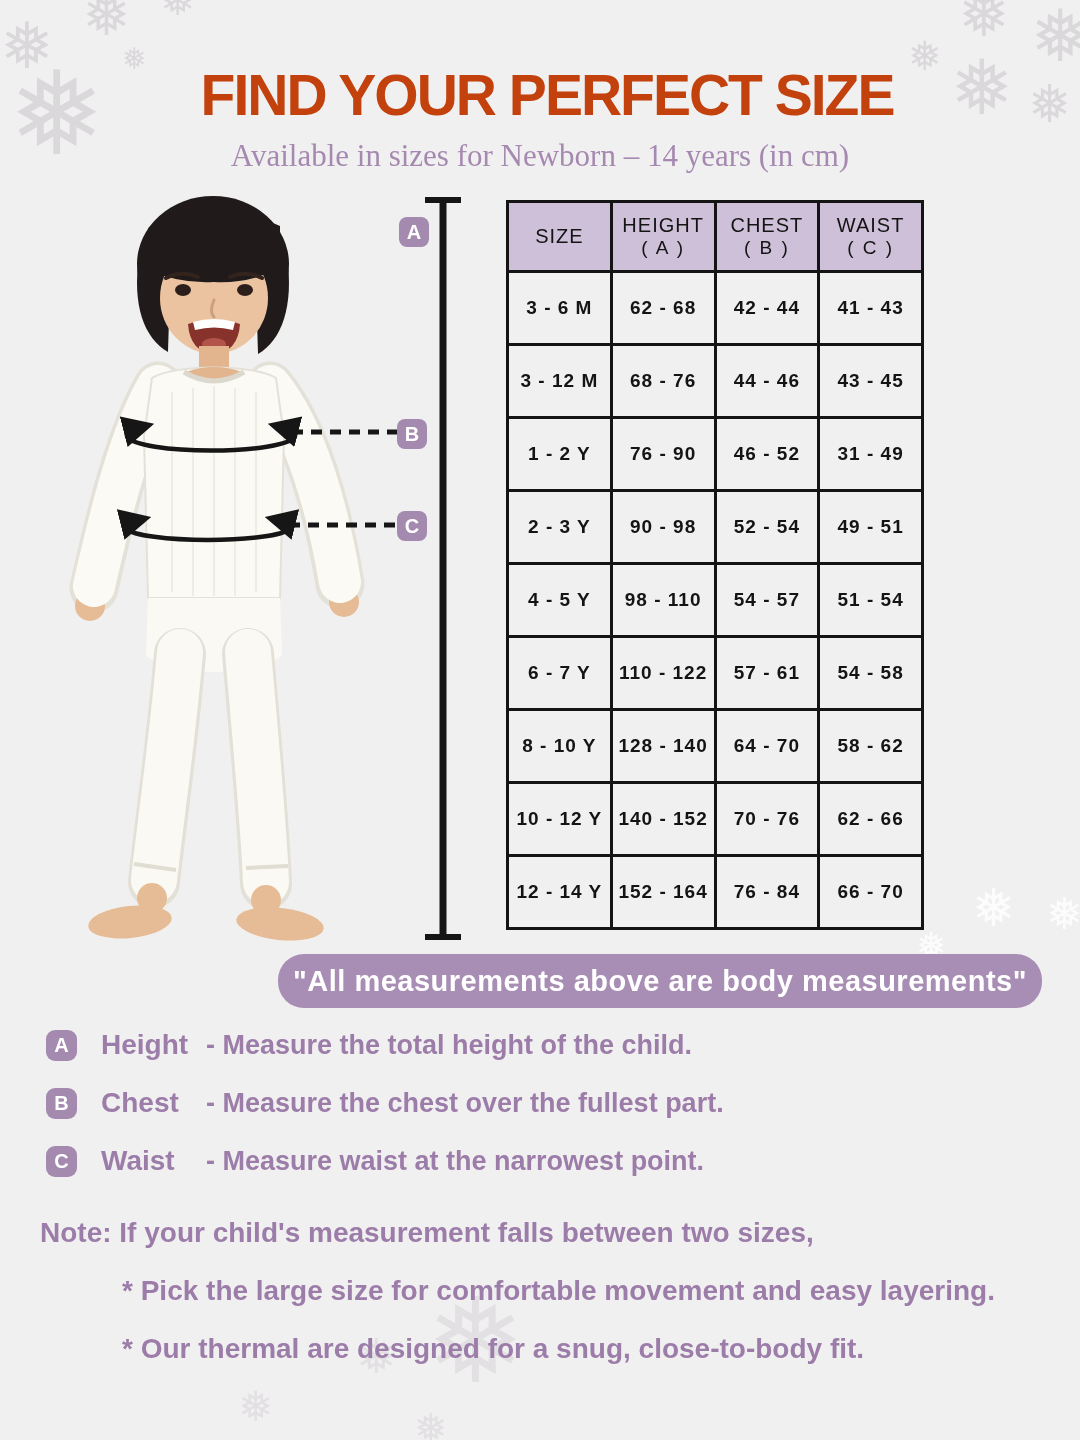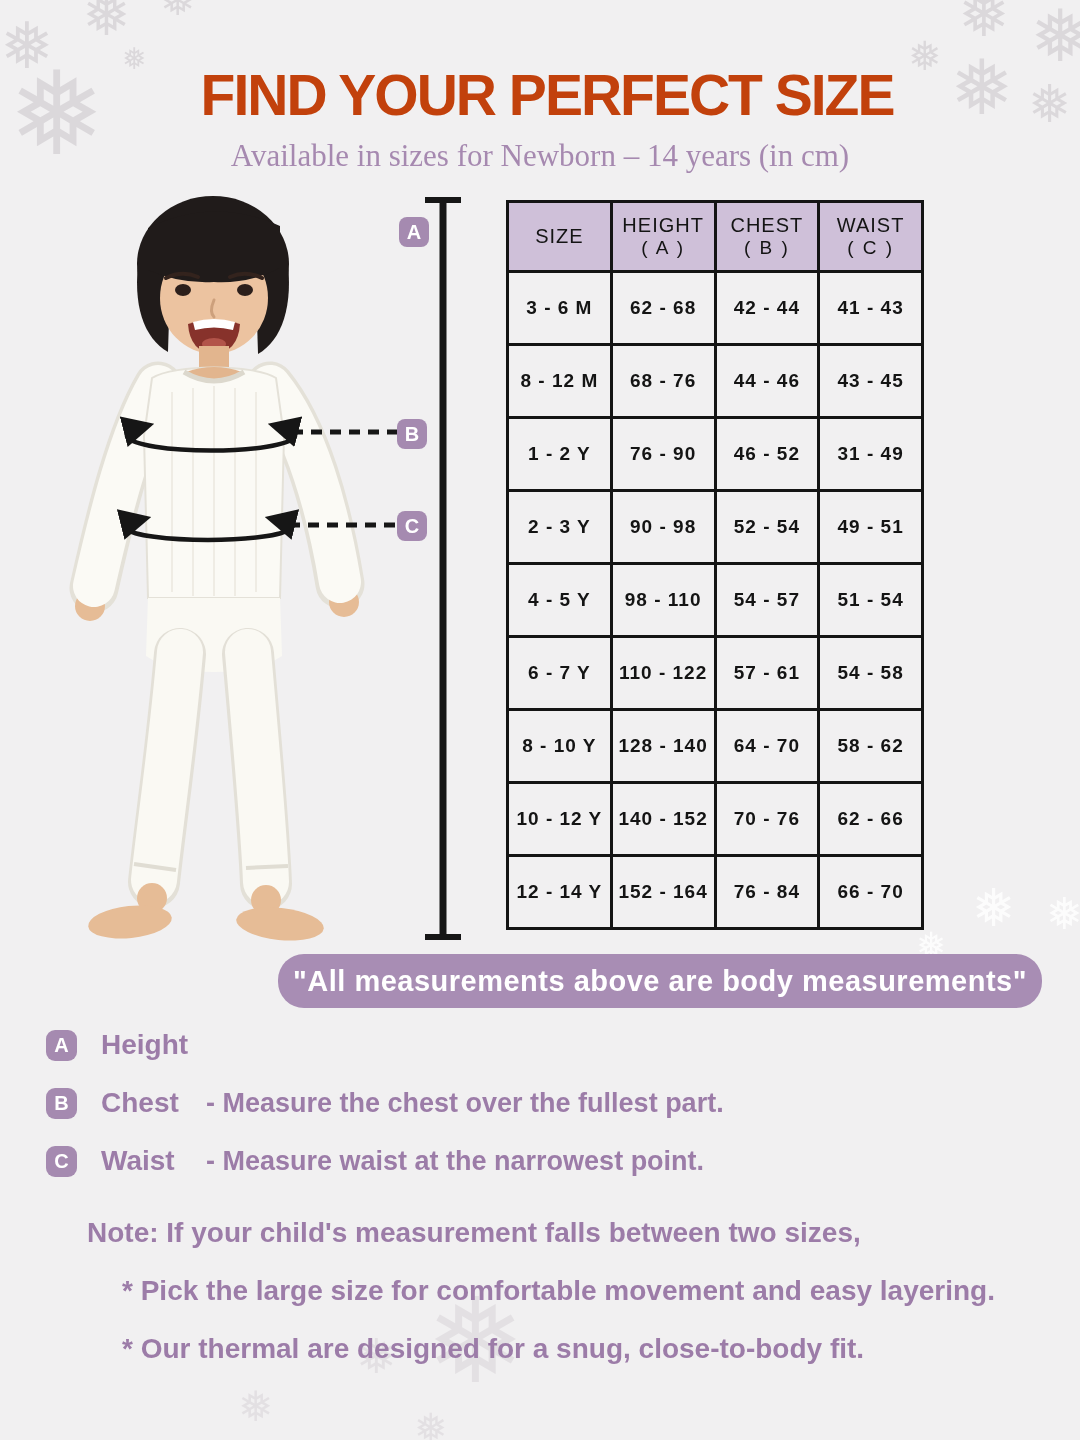--- a/index.html
+++ b/index.html
@@ -67,21 +67,21 @@
     width:31px; height:31px; border-radius:9px; background:#a58ab0;
     color:#fff; font-weight:700; font-size:20px; flex:0 0 auto;
     display:flex; align-items:center; justify-content:center;
   }
   .legend-label {
     margin-left:24px; width:105px; font-size:28px; font-weight:700; color:#9c7ca8;
   }
   .legend-text { font-size:27px; font-weight:700; color:#9c7ca8; }
   
   .note { position:absolute; left:40px; top:1216px; color:#9c7ca8; }
-  .note-intro { font-size:28px; font-weight:700; line-height:34px;margin-left:47px; }
+  .note-intro { font-size:28px; font-weight:700; line-height:34px; }
   .note-bullet { font-size:28px; font-weight:700; line-height:34px; margin:24px 16px 0 82px; }
 </style>
 </head>
 <body>
 
 <div class="page">
 
   <div class="flake" style="left:0px;   top:14px;   font-size:64px;">❅</div>
   <div class="flake" style="left:82px;  top:-14px;  font-size:58px;">❅</div>
   <div class="flake" style="left:160px; top:-20px;  font-size:42px;">❅</div>
@@ -189,21 +189,21 @@
       </tr>
     </thead>
     <tbody>
       <tr>
           <td>3 - 6 M</td>
           <td>62 - 68</td>
           <td>42 - 44</td>
           <td>41 - 43</td>
         </tr>
       <tr>
-          <td>8 - 12 M</td>
+          <td>3 - 12 M</td>
           <td>68 - 76</td>
           <td>44 - 46</td>
           <td>43 - 45</td>
         </tr>
       <tr>
           <td>1 - 2 Y</td>
           <td>76 - 90</td>
           <td>46 - 52</td>
           <td>31 - 49</td>
         </tr>
@@ -245,20 +245,21 @@
         </tr>
     </tbody>
   </table>
 
   <div class="banner">"All measurements above are body measurements"</div>
 
   <div class="legend">
     <div class="legend-row">
       <div class="legend-badge">A</div>
       <div class="legend-label">Height</div>
+      <div class="legend-text">- Measure the total height of the child.</div>
     </div>
     <div class="legend-row">
       <div class="legend-badge">B</div>
       <div class="legend-label">Chest</div>
       <div class="legend-text">- Measure the chest over the fullest part.</div>
     </div>
     <div class="legend-row">
       <div class="legend-badge">C</div>
       <div class="legend-label">Waist</div>
       <div class="legend-text">- Measure waist at the narrowest point.</div>

